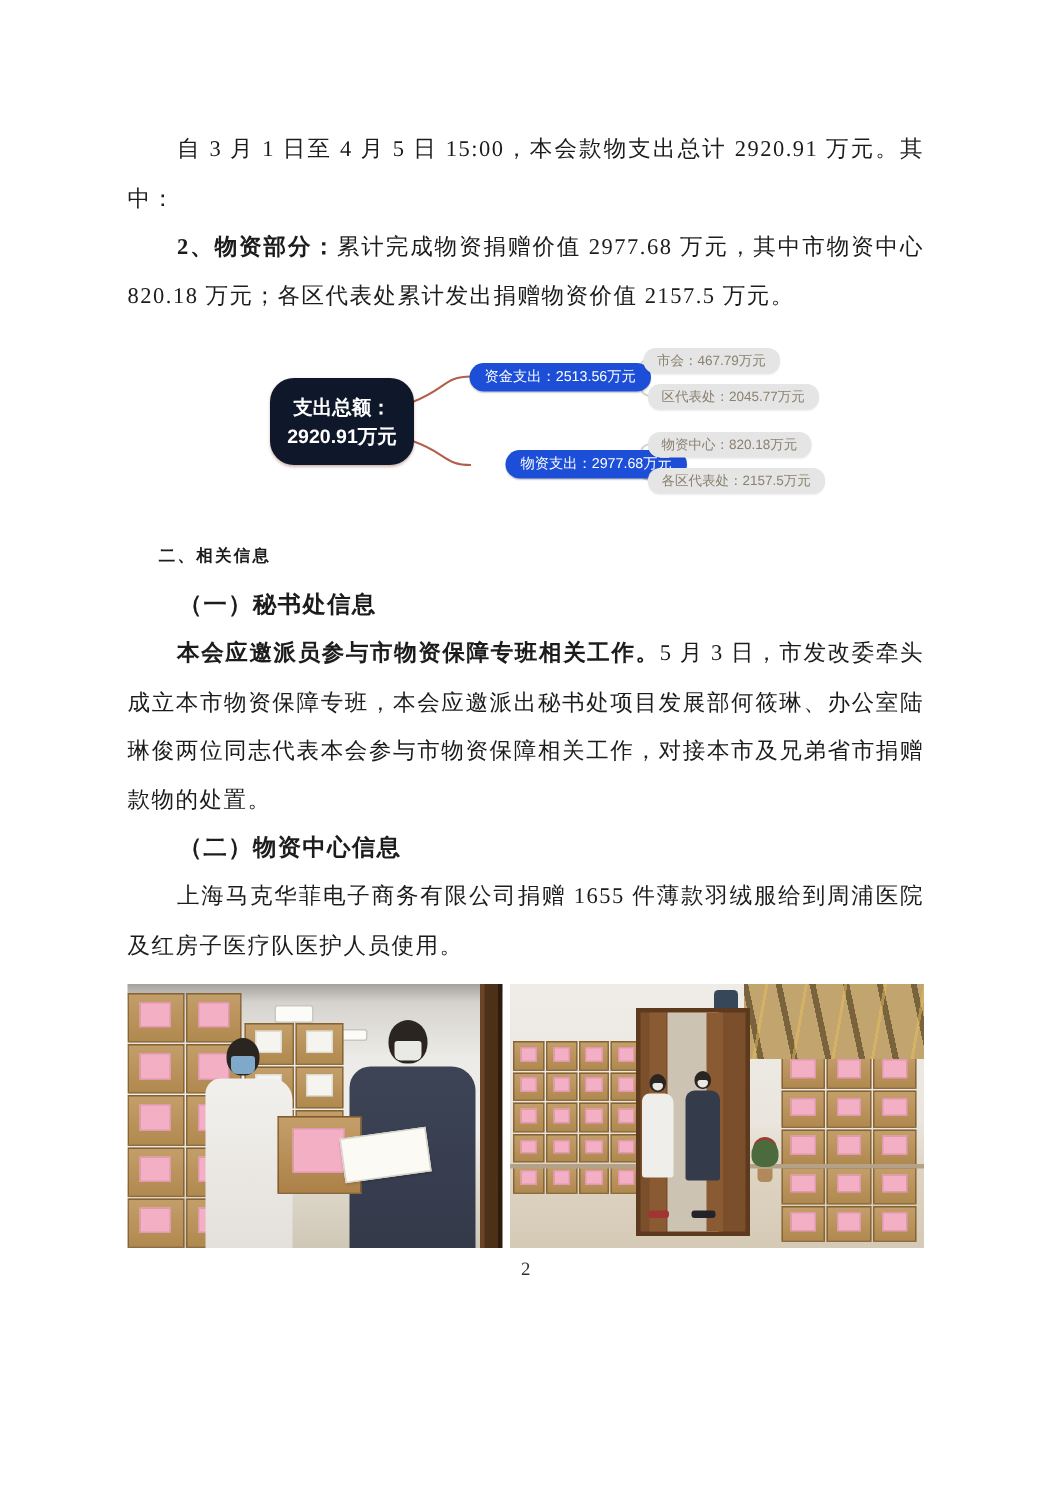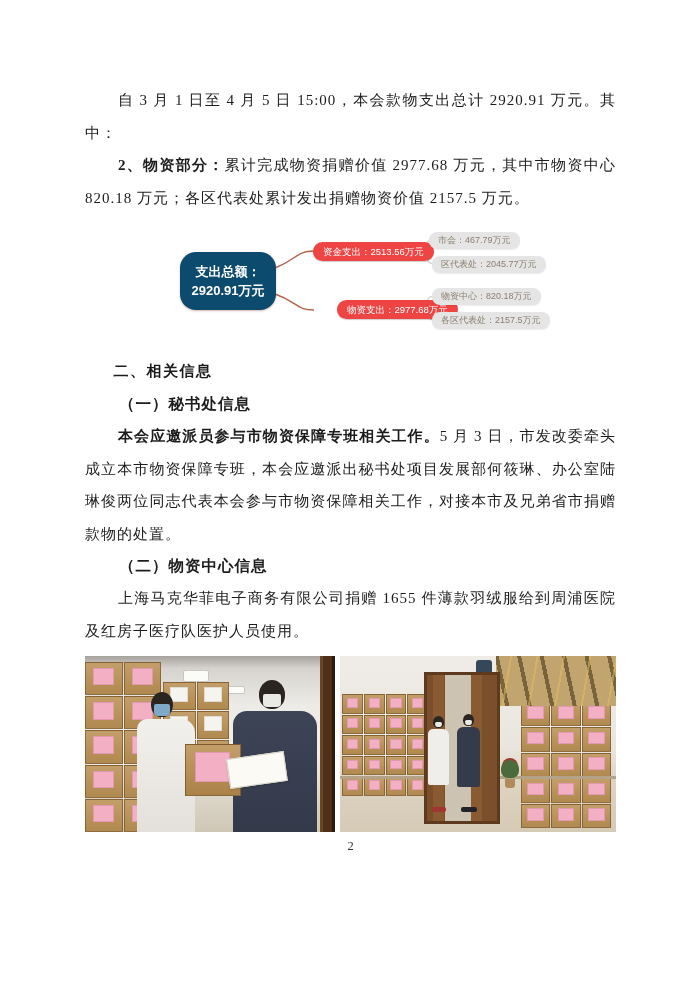--- a/index.html
+++ b/index.html
@@ -3,34 +3,34 @@
 <meta charset="utf-8">
 <style>
   * { margin:0; padding:0; box-sizing:border-box; }
   html,body { width:700px; height:990px; background:#ffffff; overflow:hidden; }
   body { font-family:"Liberation Serif","DejaVu Serif",serif; color:#1c1c1c; }
   .page { position:relative; width:700px; height:990px; background:#fff; }
   .content { padding:84px 84px 0 85px; }
 
   
   .h-sub { font-size:15.5px; font-weight:700; letter-spacing:1px; line-height:32px; text-indent:2.2em; }
-  .h-main { font-family:"Liberation Sans","DejaVu Sans",sans-serif; font-size:15px; font-weight:700;
+  .h-main { font-family:"Liberation Sans","DejaVu Sans",sans-serif; font-size:11px; font-weight:700;
             letter-spacing:1.5px; line-height:34px; text-indent:1.9em; margin-top:8px; }
   .para { font-size:15px; line-height:32.5px; letter-spacing:1px; text-align:justify; text-indent:2.2em; }
   .para .b { font-weight:700; }
   .pagenum { text-align:center; font-size:12.5px; margin-top:7px; color:#333; }
 
   
   .diagram { position:relative; height:112px; margin:16px 0 12px 0; }
   .diagram svg.links { position:absolute; left:0; top:0; }
-  .d-root { position:absolute; left:95px; top:22px; width:96px; height:58px; background:#0c4a6e;
+  .d-root { position:absolute; left:95px; top:22px; width:96px; height:58px; background:#0f172a;
             border-radius:16px; color:#fff; font-family:"Liberation Sans","DejaVu Sans",sans-serif;
             font-weight:700; font-size:13px; line-height:19px; text-align:center; padding-top:10px;
             box-shadow:0 1px 2px rgba(120,50,30,.35); }
-  .d-node { position:absolute; background:#ef4444; color:#fff; border-radius:10px; white-space:nowrap;
+  .d-node { position:absolute; background:#1d4ed8; color:#fff; border-radius:10px; white-space:nowrap;
             font-family:"Liberation Sans","DejaVu Sans",sans-serif; font-size:9.5px; line-height:13px;
             padding:3px 10px; box-shadow:0 1px 1px rgba(0,0,0,.2); }
   .d-n1 { left:228px; top:12px; }
   .d-n2 { left:228px; top:70px;margin-left:24px; }
   .d-leaf { position:absolute; background:#e5e5e5; color:#8a8170; border-radius:8px; white-space:nowrap;
             font-family:"Liberation Sans","DejaVu Sans",sans-serif; font-size:9px; line-height:11px;
             padding:3px 9px; box-shadow:0 1px 1px rgba(0,0,0,.08); }
   .d-l1 { left:344px; top:2px; }
   .d-l2 { left:347px; top:26px; }
   .d-l3 { left:347px; top:58px; }

